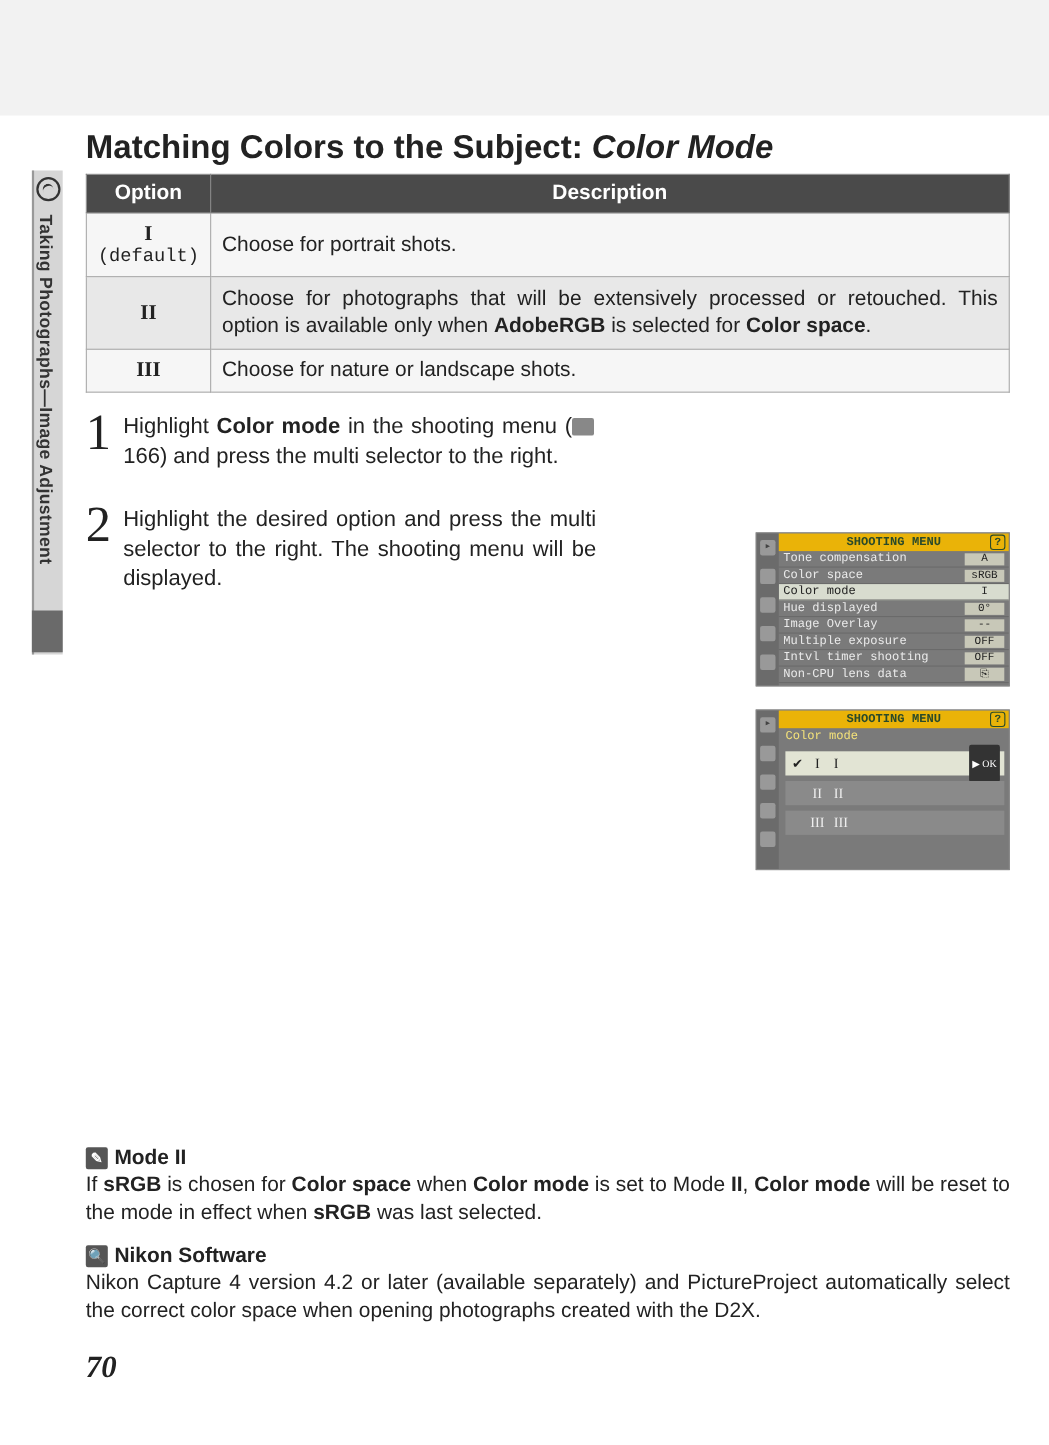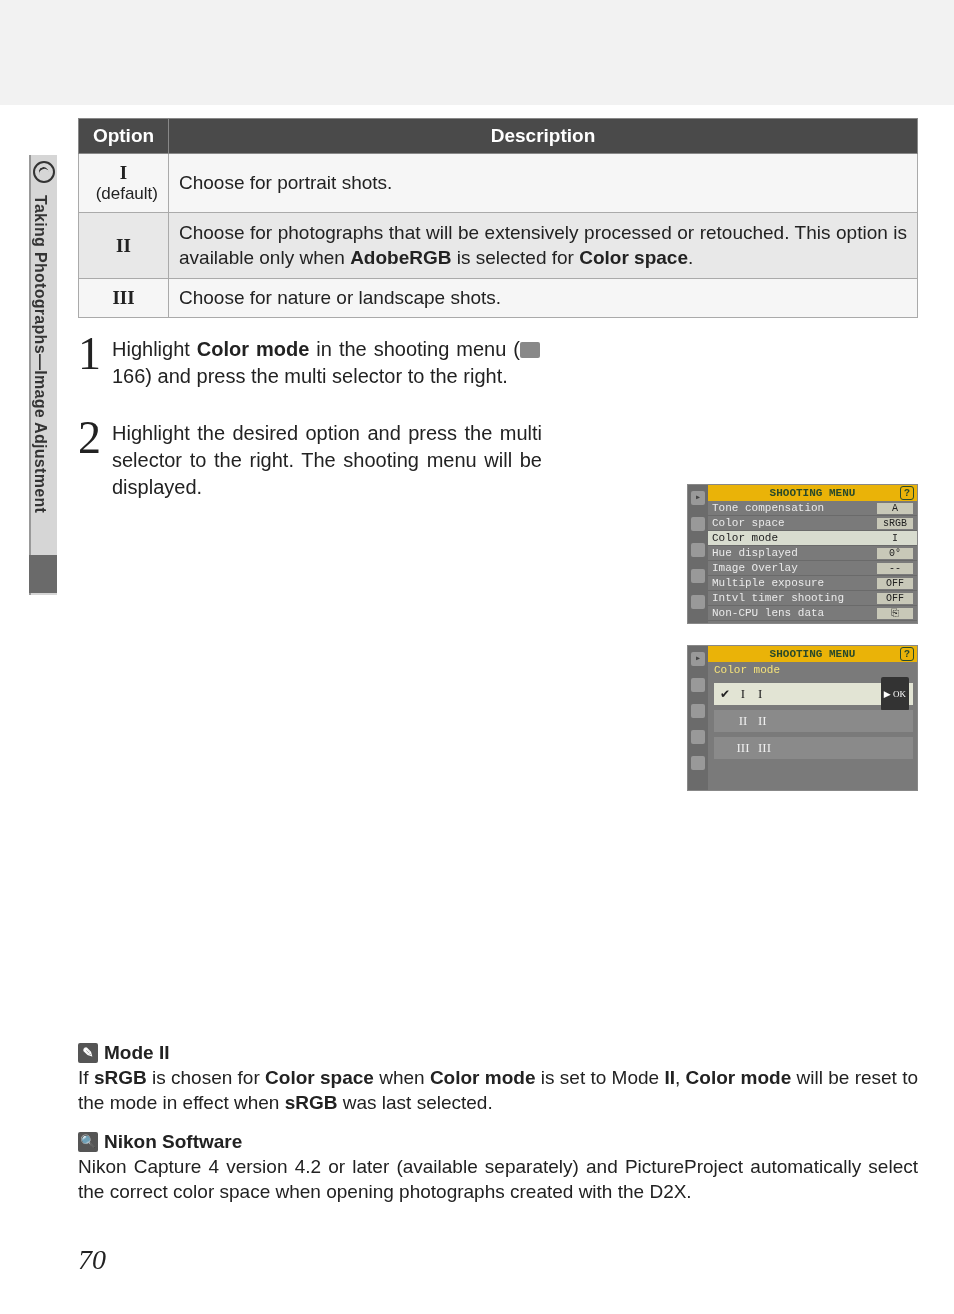--- a/index.html
+++ b/index.html
@@ -92,21 +92,21 @@
     padding: 8px 10px;
     vertical-align: middle;
   }
   table.opts tbody tr:nth-child(odd) td { background: #f6f6f6; }
   table.opts tbody tr:nth-child(even) td { background: #e8e8e8; }
   table.opts tbody td:first-child {
     text-align: center;
     font-weight: bold;
     font-family: "Times New Roman", serif;
   }
-  .opt-sub { font-weight: normal; font-size: 17px; font-family: Liberation Sans, sans-serif; text-align: right; }
+  .opt-sub { font-weight: normal; font-size: 17px; font-family: Liberation Mono, monospace; text-align: right; }
   .desc-just { text-align: justify; line-height: 1.3; }
 
   .steps { margin-top: 18px; }
   .step { display: flex; margin-bottom: 30px; }
   .step .num {
     font-family: "Times New Roman", serif;
     font-size: 46px;
     line-height: 0.8;
     font-weight: normal;
     width: 34px;
@@ -241,39 +241,42 @@
   }
   .note-body {
     font-size: 19px;
     line-height: 1.3;
     margin-bottom: 16px;
     text-align: justify;
   }
   .page-num {
     position: absolute;
     left: 78px;
-    bottom: 38px;
+    bottom: 54px;
     font-family: "Times New Roman", serif;
     font-style: italic;
     font-size: 28px;
-    font-weight: normal;
+    font-weight: bold;
   }
 </style>
 </head>
 <body>
 
 <div class="top-band"></div>
 
 <div class="side-tab">
   <div class="circle-icon"></div>
   <div class="vtext">Taking Photographs—Image Adjustment</div>
 </div>
 <div class="side-dark"></div>
 
 <div class="content">
+  <h1>
+    <span>Matching Colors to the Subject: </span><span class="italic">Color Mode</span>
+  </h1>
 
   <table class="opts">
     <thead>
       <tr>
         <th>Option</th>
         <th>Description</th>
       </tr>
     </thead>
     <tbody>
       <tr>

